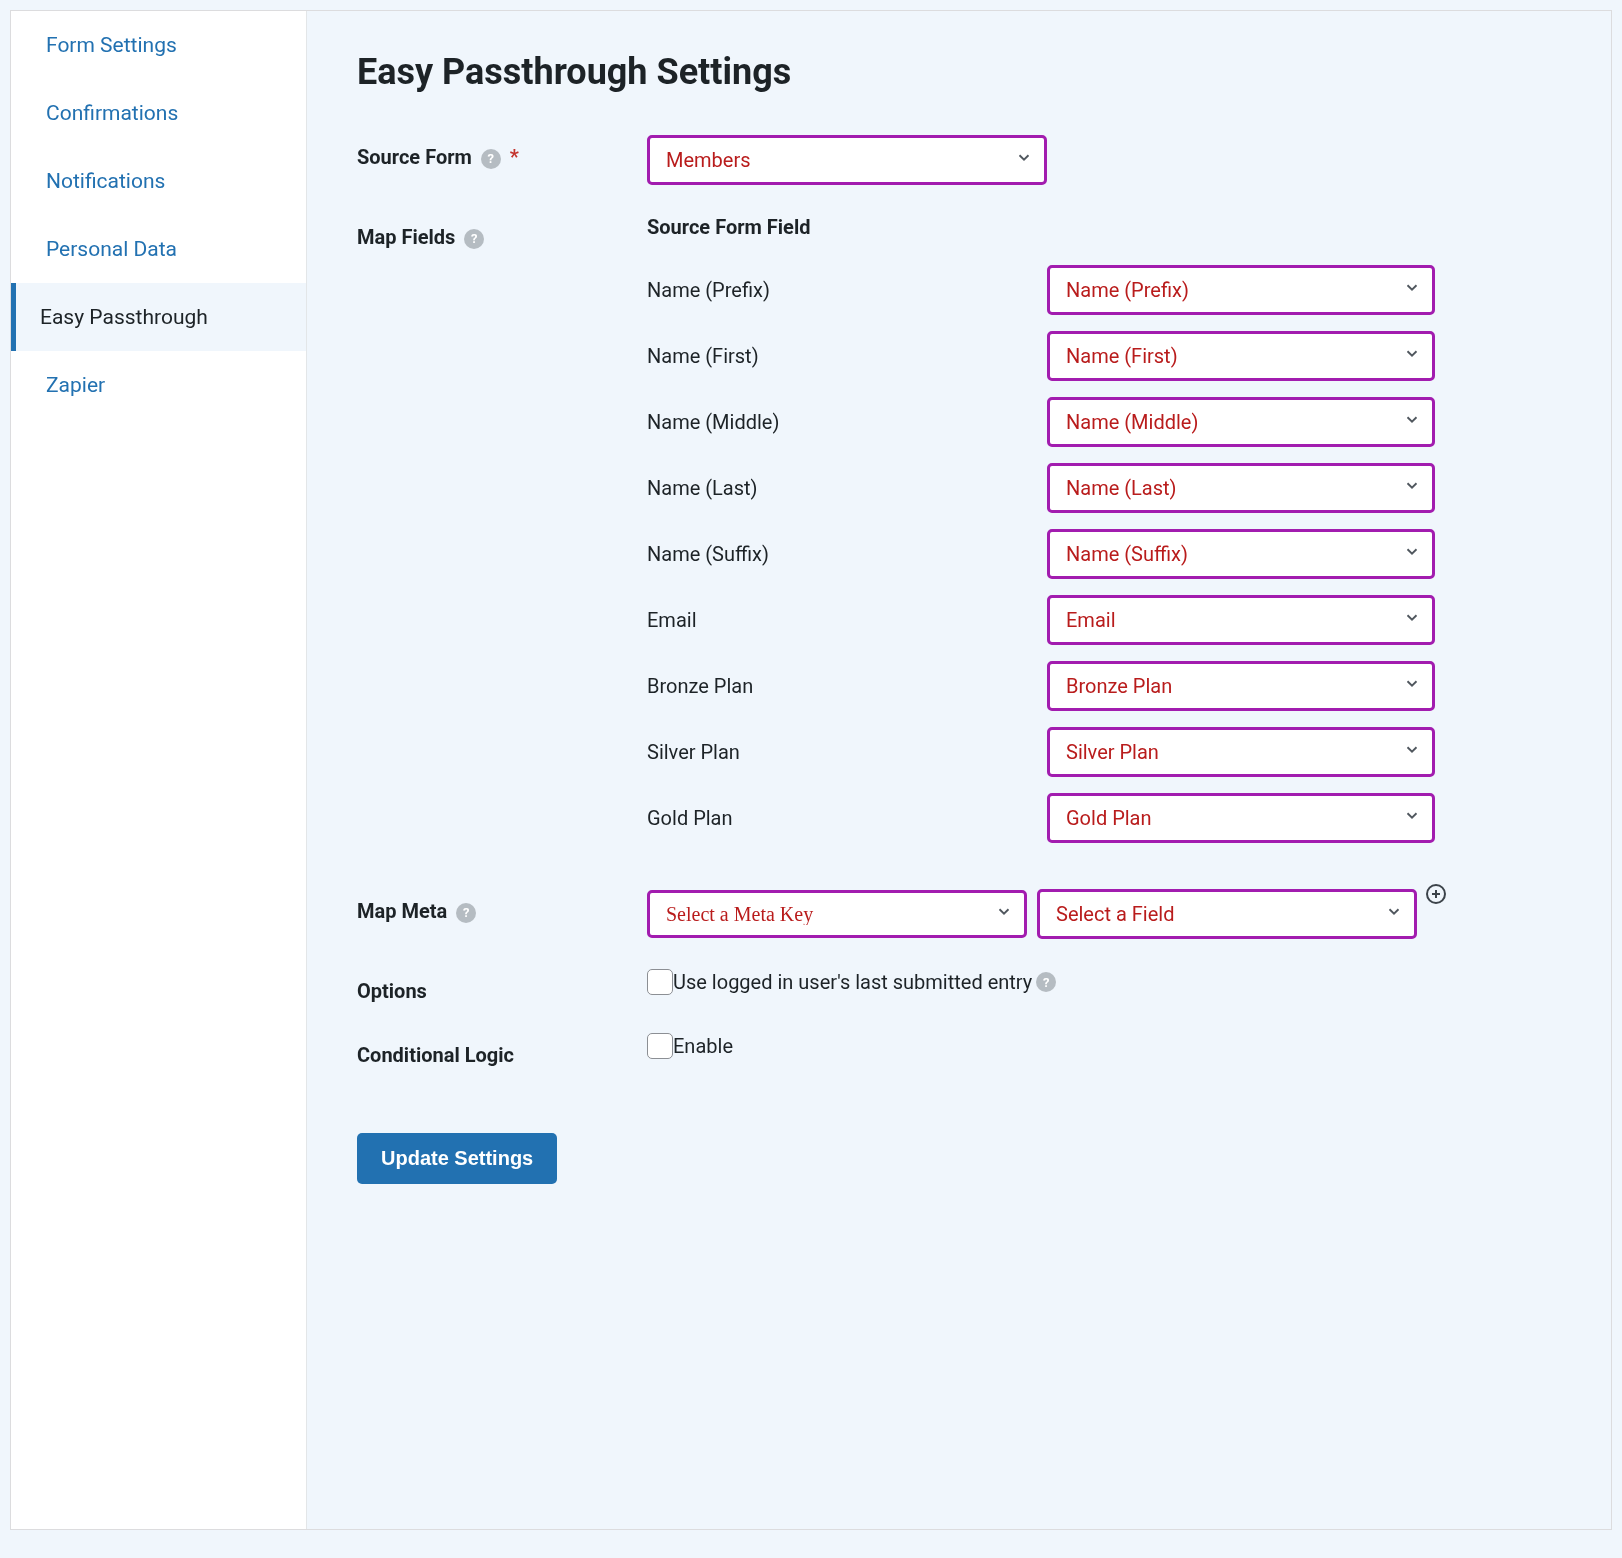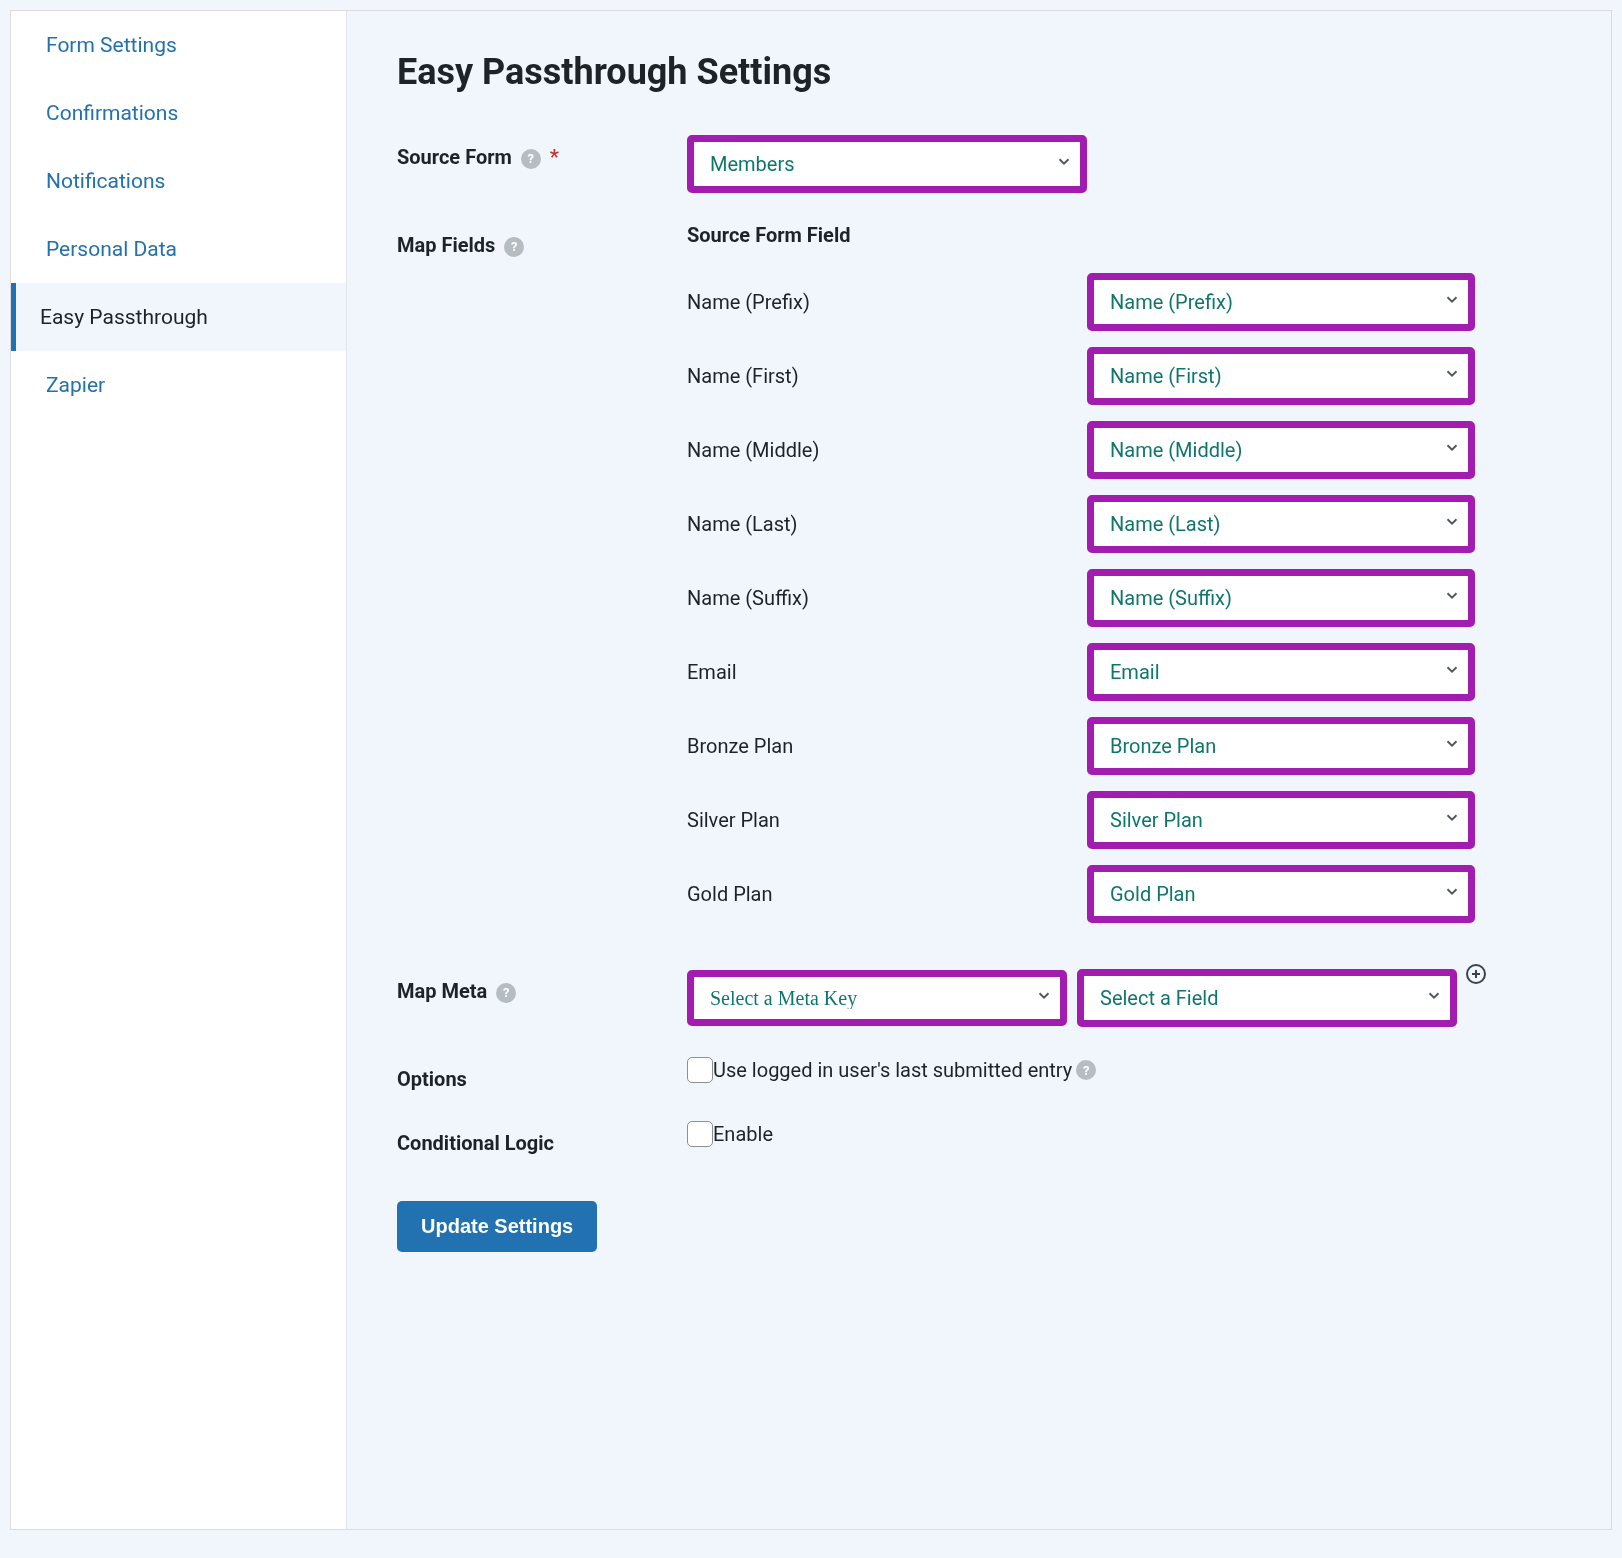--- a/index.html
+++ b/index.html
@@ -10,21 +10,21 @@
       font-size: 19px;
     }
     .wrapper {
       display: flex;
       background: #fff;
       border: 1px solid #dcdcde;
       margin: 10px;
       min-height: 1520px;
     }
     .sidebar {
-      width: 336px;
+      width: 296px;
       background: #fff;
       border-right: 1px solid #e3e6e8;
       flex-shrink: 0;
     }
     .sidebar-item {
       padding: 22px 30px;
       font-size: 21px;
       color: #2271b1;
       cursor: pointer;
       border-left: 5px solid transparent;
@@ -82,25 +82,25 @@
       font-weight: 700;
     }
     .select-wrap {
       position: relative;
       display: inline-block;
     }
     select {
       appearance: none;
       -webkit-appearance: none;
       background: #fff;
-      border: 7px solid #a21caf;
+      border: 3px solid #a21caf;
       border-radius: 5px;
       padding: 10px 42px 10px 16px;
       font-size: 20px;
-      color: #0f766e;
+      color: #b91c1c;
       cursor: pointer;
       width: 100%;
       font-family: inherit;
     }
     .select-wrap .chev {
       position: absolute;
       right: 14px;
       top: 50%;
       transform: translateY(-50%);
       pointer-events: none;
@@ -166,21 +166,21 @@
     }
     .update-btn {
       background: #2271b1;
       color: #fff;
       border: none;
       border-radius: 5px;
       padding: 14px 24px;
       font-size: 20px;
       font-weight: 600;
       cursor: pointer;
-      margin-top: 16px;
+      margin-top: 36px;
     }
     svg.chevron { width: 18px; height: 18px; }
   </style>
 </head>
 <body>
 
 <div class="wrapper">
   <div class="sidebar">
     <div class="sidebar-item">Form Settings</div>
     <div class="sidebar-item">Confirmations</div>

